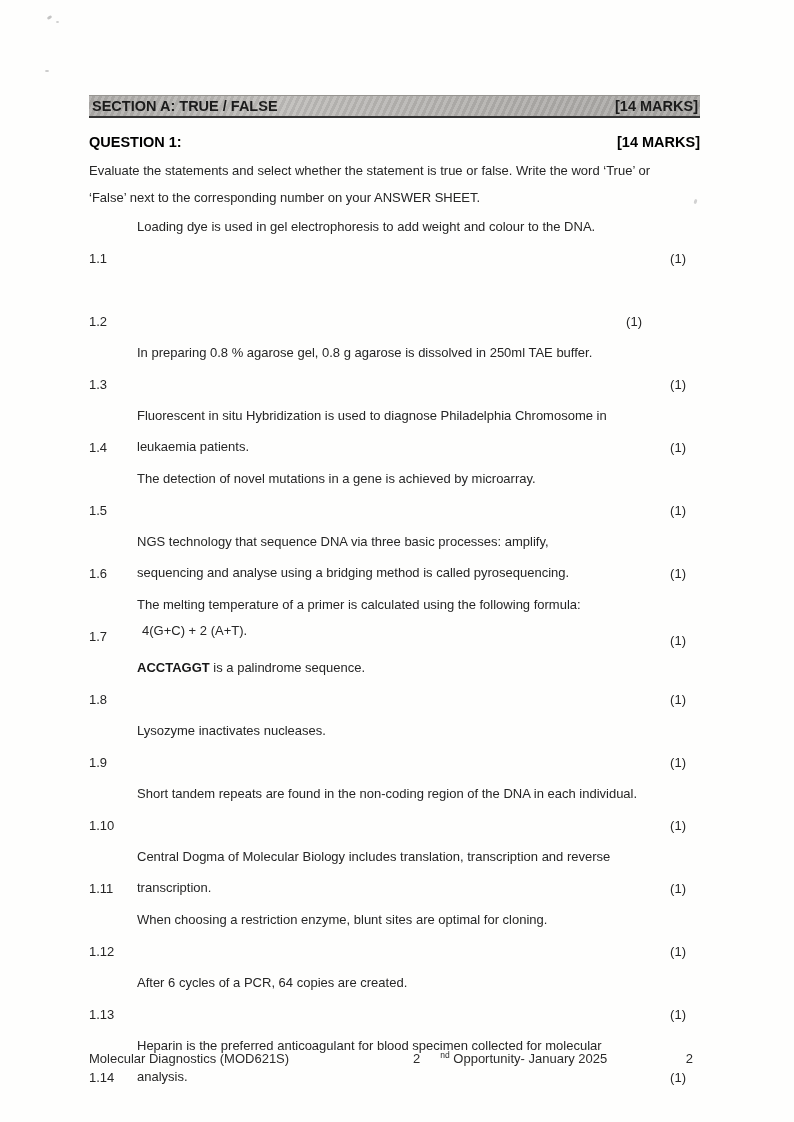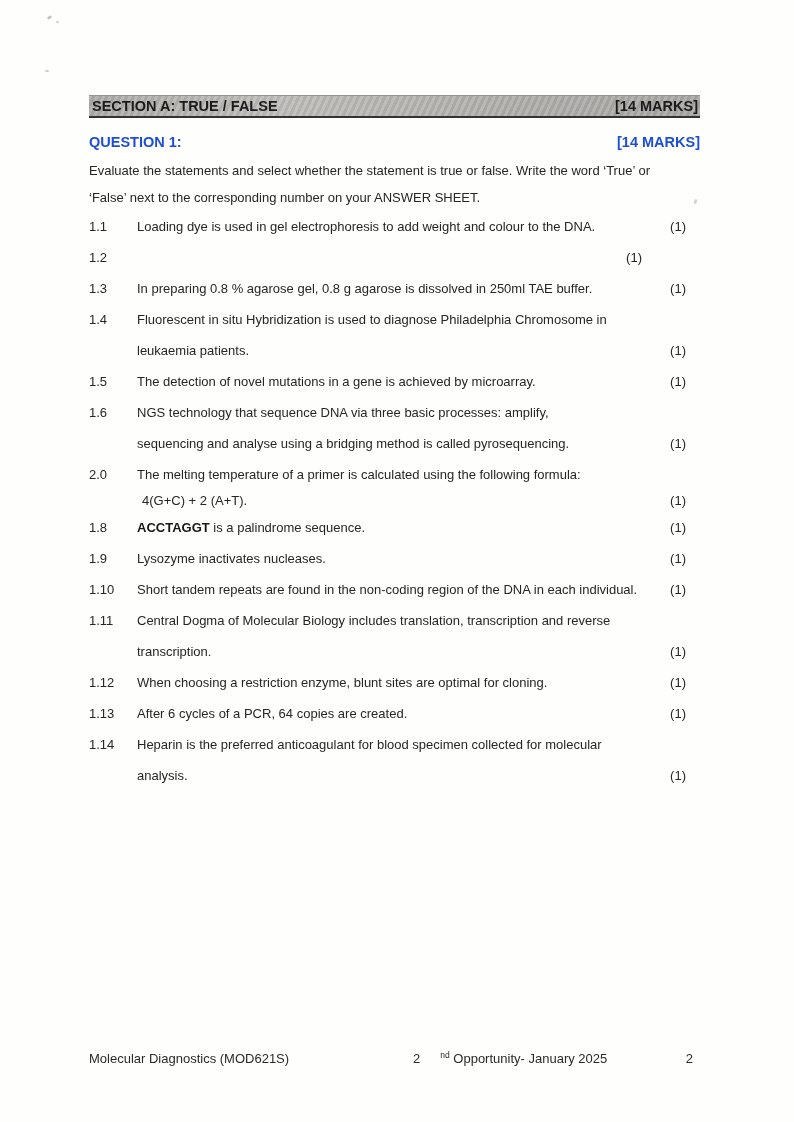--- a/index.html
+++ b/index.html
@@ -40,21 +40,21 @@
     border-top: 1px solid #979591;
     border-bottom: 2px solid #333333;
   }
   
   .question-row {
     display: flex;
     justify-content: space-between;
     margin-top: 15px;
     font-weight: bold;
     font-size: 14.5px;
-    color: #1d4ed8;
+    color: #000000;
     line-height: 18px;
   }
   
   .instructions {
     margin-top: 6px;
     font-size: 13px;
   }
   .instructions .instr-line {
     line-height: 27px;
     white-space: nowrap;
@@ -63,20 +63,21 @@
   .statements {
     margin-top: 0;
     font-size: 13px;
   }
   .item {
     display: grid;
     grid-template-columns: 48px 1fr 44px;
   }
   .item .num {
     line-height: 31px;
+    margin-top: 32px;
   }
   .item .txt .stmt-line {
     line-height: 31px;
     white-space: nowrap;
   }
   .item .marks {
     align-self: end;
     line-height: 31px;
     text-align: right;
     padding-right: 14px;
@@ -190,21 +191,21 @@
         <div class="item">
           <div class="num">1.6</div>
           <div class="txt">
             <div class="stmt-line">NGS technology that sequence DNA via three basic processes: amplify,</div>
             <div class="stmt-line">sequencing and analyse using a bridging method is called pyrosequencing.</div>
           </div>
           <div class="marks">(1)</div>
         </div>
 
         <div class="item tight">
-          <div class="num">2.0</div>
+          <div class="num">1.7</div>
           <div class="txt">
             <div class="stmt-line">The melting temperature of a primer is calculated using the following formula:</div>
             <div class="stmt-line">4(G+C) + 2 (A+T).</div>
           </div>
           <div class="marks">(1)</div>
         </div>
 
         <div class="item">
           <div class="num">1.8</div>
           <div class="txt">

